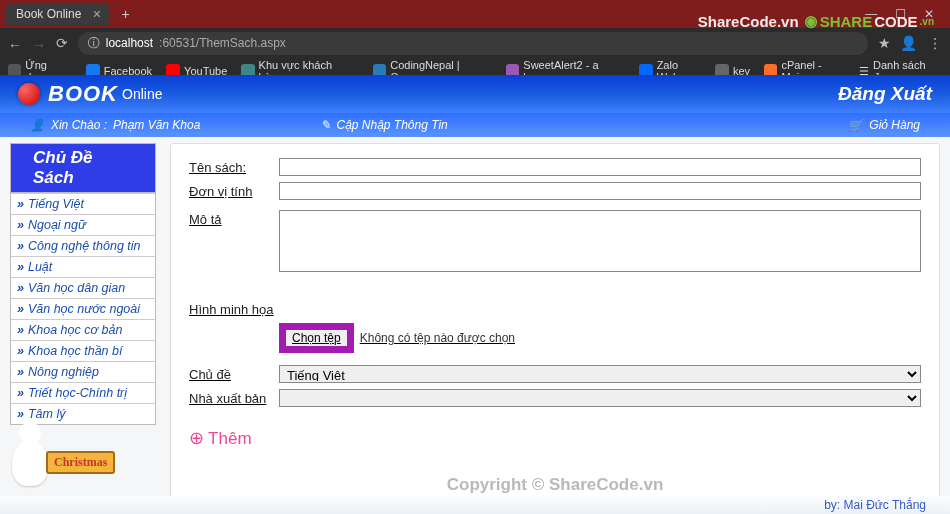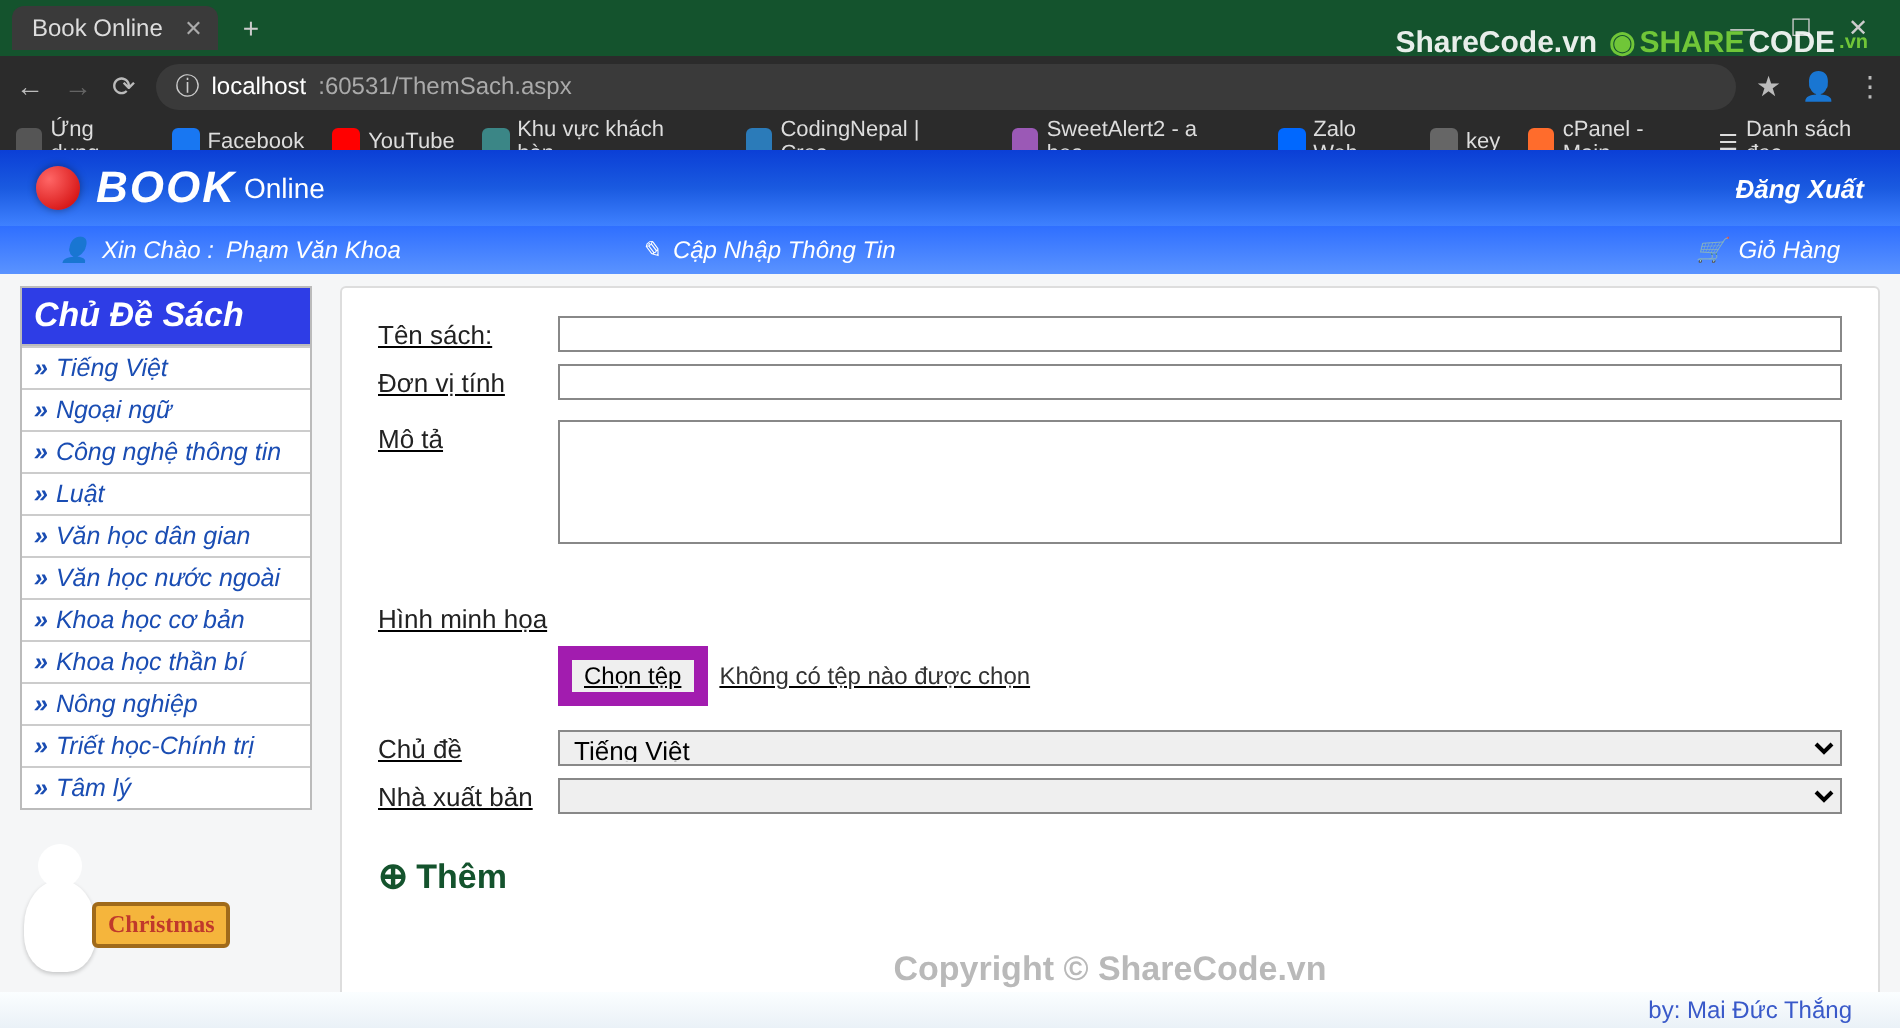--- a/index.html
+++ b/index.html
@@ -1,65 +1,65 @@
 <!DOCTYPE html>
 <html><head>
 <meta charset="utf-8">
 <style>
 * { margin: 0; padding: 0; box-sizing: border-box; }
 body { font-family: Arial, sans-serif; font-size: 13px; background: #fff; width: 950px; height: 514px; overflow: hidden; position: relative; }
 
 
 .browser-top { background: #2b2b2b; height: 75px; }
-.tab-bar { display: flex; align-items: center; height: 28px; padding: 0 6px; background: #14532d; }
+.tab-bar { display: flex; align-items: center; height: 28px; padding: 0 6px; background: #7f1d1d; }
 .tab { display: flex; align-items: center; background: #3a3a3a; color: #ddd; padding: 4px 28px 4px 10px; border-radius: 6px 6px 0 0; font-size: 12px; position: relative; margin-right: 4px; }
 .tab .x { position: absolute; right: 8px; color: #aaa; font-size: 11px; }
 .window-ctrls { margin-left: auto; color: #ccc; display: flex; gap: 18px; padding-right: 10px; font-size: 12px; }
 .addr-bar { display: flex; align-items: center; height: 30px; padding: 0 8px; gap: 10px; }
 .addr-bar .nav-ico { color: #bbb; font-size: 14px; }
 .url-box { flex: 1; background: #3a3a3a; border-radius: 12px; padding: 3px 10px; color: #ccc; font-size: 12px; display: flex; align-items: center; gap: 6px; }
 .url-box .host { color: #fff; }
 .bookmark-bar { display: flex; align-items: center; height: 26px; padding: 0 8px; gap: 14px; font-size: 11px; color: #ddd; }
 .bookmark-bar .bk { display: flex; align-items: center; gap: 4px; }
 .fav { display: inline-block; width: 14px; height: 14px; border-radius: 3px; }
 
 
 .page-header { height: 38px; background: linear-gradient(#0b3fd6,#1a5ae0,#3f81ff); color: #fff; display: flex; align-items: center; padding: 0 18px; position: relative; }
 .logo-ball { width: 22px; height: 22px; border-radius: 50%; background: radial-gradient(circle at 30% 30%, #ff6666, #cc0000); margin-right: 8px; box-shadow: 0 0 4px rgba(0,0,0,.4); }
 .logo-text { font-weight: bold; font-size: 22px; font-style: italic; letter-spacing: 1px; }
 .logo-sub { font-size: 14px; margin-left: 4px; }
-.logout { margin-left: auto; font-style: italic; font-weight: bold; font-size: 13px; }
+.logout { margin-left: auto; font-style: italic; font-weight: bold; font-size: 19px; }
 
 
 .user-bar { height: 24px; background: linear-gradient(#2f6fff,#5a93ff); color: #fff; font-style: italic; font-size: 12px; display: flex; align-items: center; padding: 0 30px; gap: 60px; }
 .user-bar .greet { display: flex; align-items: center; gap: 6px; }
 .user-bar .mid { margin-left: 60px; }
 .user-bar .cart { margin-left: auto; }
 
 
 .content { display: flex; padding: 6px 10px; background: #f5f6f7; height: calc(100% - 75px - 38px - 24px); position: relative; }
 
 
 .sidebar { width: 146px; }
-.sidebar-title { background: #2e3de6; color: #fff; font-style: italic; font-weight: bold; font-size: 17px; padding: 4px 6px; border: 1px solid #bbb; }
+.sidebar-title { background: #2e3de6; color: #fff; font-style: italic; font-weight: bold; font-size: 17px; padding: 4px 22px; border: 1px solid #bbb; }
 .sidebar ul { list-style: none; border: 1px solid #bbb; border-top: none; }
 .sidebar li { border-top: 1px solid #ccc; padding: 3px 6px; font-style: italic; color: #1a4db3; font-size: 12.5px; cursor: pointer; background: #fff; }
 .sidebar li::before { content: "»"; margin-right: 4px; font-weight: bold; }
 
 
 .main { flex: 1; background: #fff; border: 1px solid #ddd; border-radius: 3px; padding: 14px 18px; margin-left: 14px; position: relative; }
 .form-row { display: flex; align-items: flex-start; margin-bottom: 6px; text-decoration: underline; }
 .form-row label { width: 90px; font-size: 13px; color: #222; padding-top: 2px; }
 .form-row input[type=text], .form-row select { flex: 1; border: 1px solid #888; padding: 1px 3px; font-size: 13px; height: 18px; }
 .form-row textarea { flex: 1; border: 1px solid #888; padding: 2px 3px; font-size: 13px; height: 62px; resize: none; }
 .file-row { display: flex; align-items: center; gap: 6px; margin-bottom: 6px; }
 .file-btn { border: 7px solid #a21caf; background: #efefef; padding: 1px 6px; font-size: 12px; }
 .file-txt { font-size: 12px; color: #333; }
 .section-gap { height: 22px; }
-.add-btn { font-weight: bold; color: #14532d; font-size: 17px; cursor: pointer; margin-top: 20px; }
+.add-btn { font-weight: normal; color: #ec4899; font-size: 17px; cursor: pointer; margin-top: 20px; }
 .add-btn::before { content: "⊕"; margin-right: 4px; font-size: 18px; }
 
 
 .wm-top { position: absolute; top: 12px; right: 16px; color: #fff; font-size: 15px; font-weight: bold; opacity: .9; display: flex; align-items: center; gap: 6px; z-index: 50; pointer-events: none; }
 .wm-logo { display: inline-flex; align-items: center; gap: 2px; }
 .wm-logo .g { color: #7bd33a; }
 .wm-mid { position: absolute; left: 50%; transform: translateX(-50%); bottom: 12px; color: #b9b9b9; font-size: 17px; font-weight: bold; pointer-events: none; }
 .credit { position: absolute; right: 24px; bottom: 2px; font-size: 12px; color: #3959c9; }
 
 

